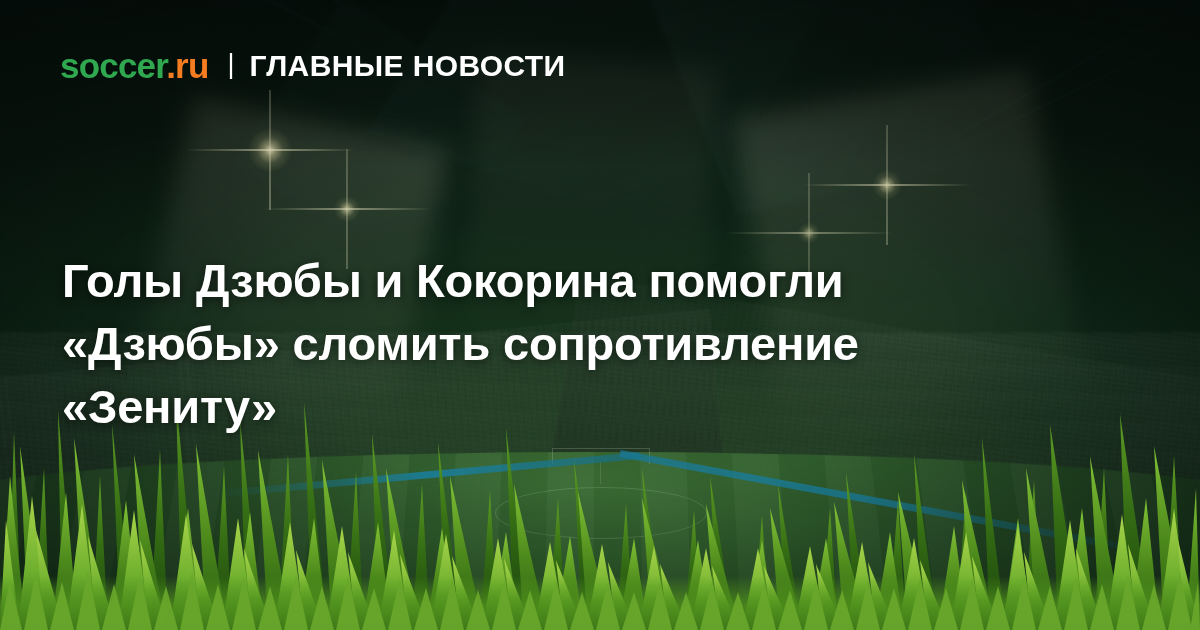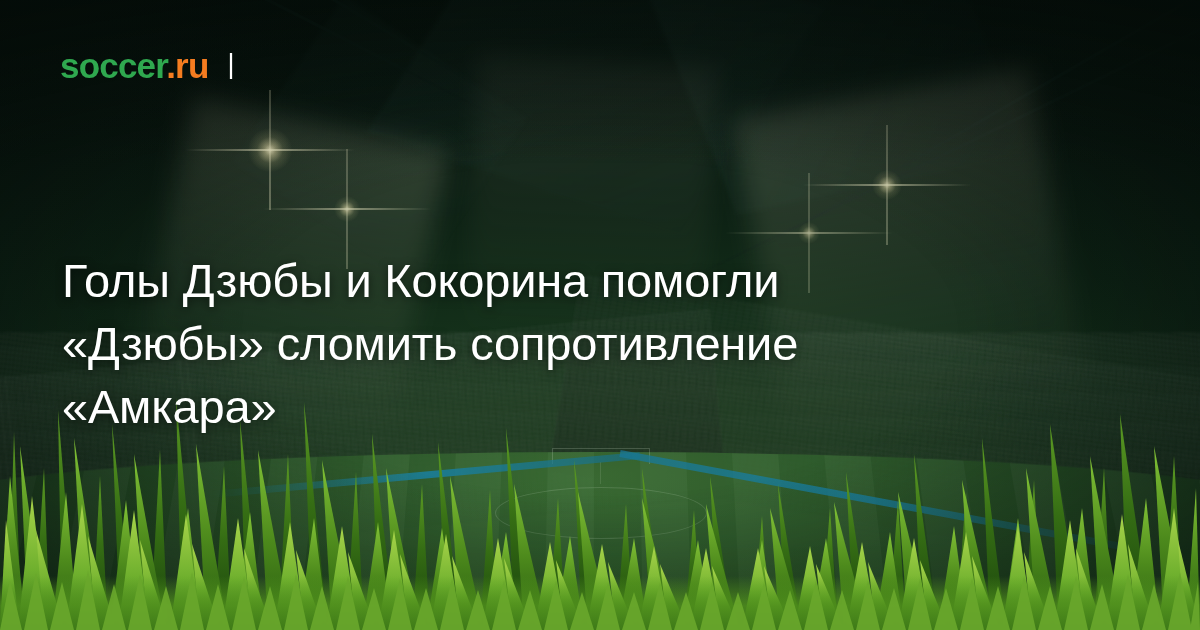--- a/index.html
+++ b/index.html
@@ -227,21 +227,21 @@
   }
 
   
   .headline {
     position: absolute;
     left: 62px; top: 218px;
     width: 1000px;
     z-index: 5;
     color: #ffffff;
     font-size: 47px;
-    font-weight: 400;
+    font-weight: 700;
     line-height: 63px;
     letter-spacing: -0.2px;
     text-shadow: 0 2px 10px rgba(0,0,0,.55);
   }
   .headline .ln { display: block; white-space: nowrap; }
 </style>
 </head>
 <body>
 
 <div id="card">
@@ -278,26 +278,27 @@
   <div class="flare fl1"></div>
   <div class="flare fl2"></div>
   <div class="flare fl3"></div>
   <div class="flare fl4"></div>
 
   <div class="vignette"></div>
 
   <div class="header">
     <span class="logo"><span class="logo-soccer">soccer</span><span class="logo-ru">.ru</span></span>
     <span class="divider">|</span>
+    <span class="kicker">ГЛАВНЫЕ НОВОСТИ</span>
   </div>
 
   <h1 class="headline">
     <span class="ln">Голы Дзюбы и Кокорина помогли</span>
     <span class="ln">«Дзюбы» сломить сопротивление</span>
-    <span class="ln">«Амкара»</span>
+    <span class="ln">«Зениту»</span>
   </h1>
 
   <div class="grass">
     <svg viewBox="0 0 1200 250" preserveAspectRatio="none">
       <defs>
         <linearGradient id="gA" x1="0" y1="1" x2="0" y2="0">
           <stop offset="0%" stop-color="#3d7a1e"></stop>
           <stop offset="45%" stop-color="#6fb02e"></stop>
           <stop offset="100%" stop-color="#a8d44a"></stop>
         </linearGradient>

